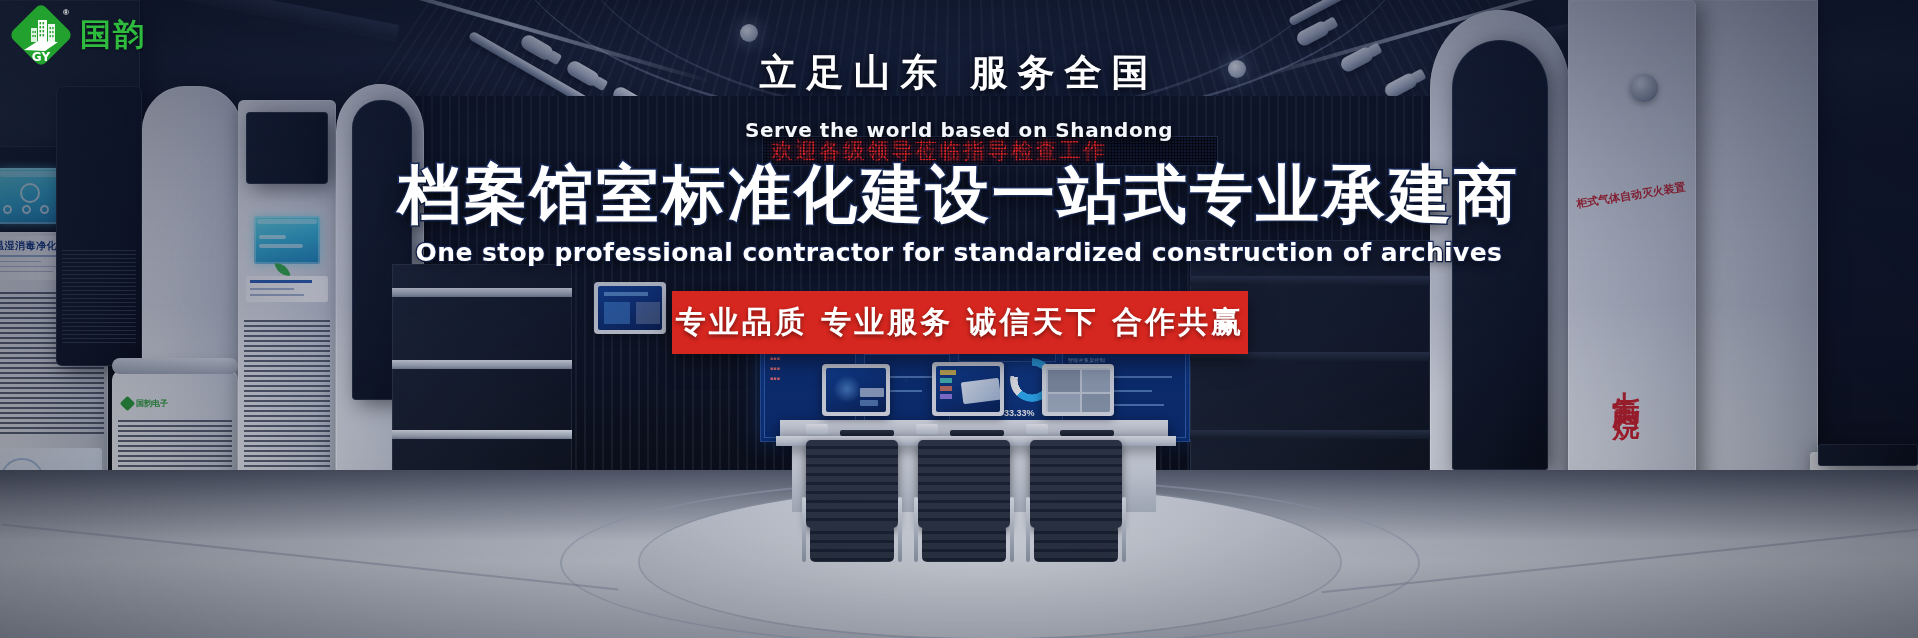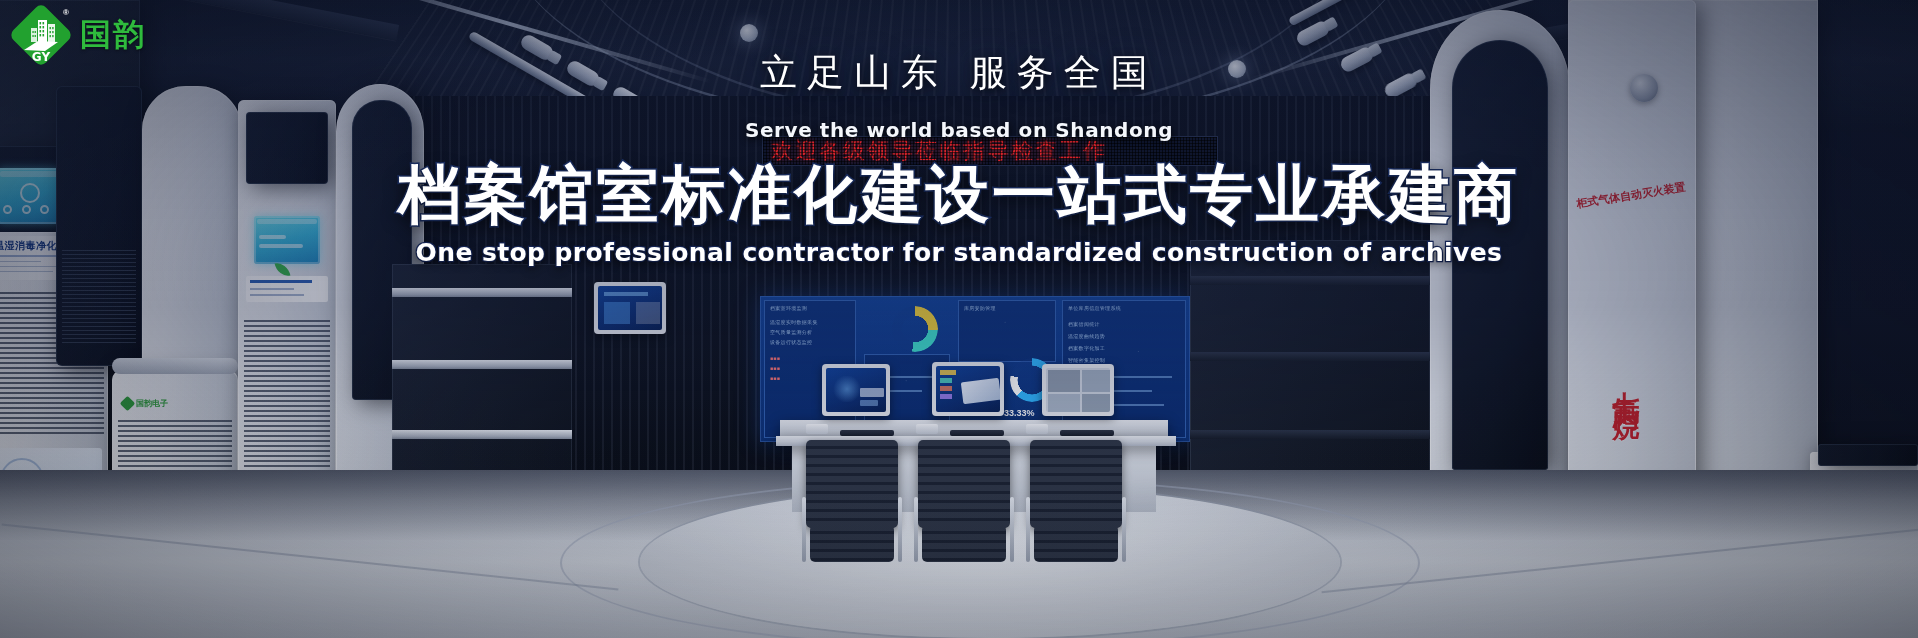--- a/index.html
+++ b/index.html
@@ -345,21 +345,21 @@
     text-shadow:0 1px 3px rgba(0,0,0,.55);
   }
 
   
   .copy{
     position:absolute; left:0; right:0; top:0; z-index:35;
     text-align:center;
   }
   .tag-cn{
     position:absolute; left:0; right:0; top:48px;
-    color:#ffffff; font-size:37px; font-weight:normal; letter-spacing:10px;
+    color:#ffffff; font-size:37px; font-weight:bold; letter-spacing:10px;
     font-family:"DejaVu Sans","Liberation Sans",sans-serif;
     text-shadow:0 2px 10px rgba(0,0,0,.85), 0 0 26px rgba(12,22,50,.9);
   }
   .tag-en{
     position:absolute; left:0; right:0; top:118px;
     color:#f4f7fc; font-size:20px; font-weight:bold; letter-spacing:.6px;
     font-family:"DejaVu Sans","Liberation Sans",sans-serif;
     text-shadow:0 2px 7px rgba(0,0,0,.9);
   }
   .headline{
@@ -679,14 +679,17 @@
     <div class="logo-cn">国韵</div>
   </div>
 
   <div class="copy">
     <div class="tag-cn">立足山东 服务全国</div>
     <div class="tag-en">Serve the world based on Shandong</div>
     <div class="headline">档案馆室标准化建设一站式专业承建商</div>
     <div class="subline">One stop professional contractor for standardized construction of archives</div>
   </div>
 
+  <div class="redbar">
+    <span>专业品质 专业服务 诚信天下 合作共赢</span>
+  </div>
 
 </div>
 
 </body></html>

